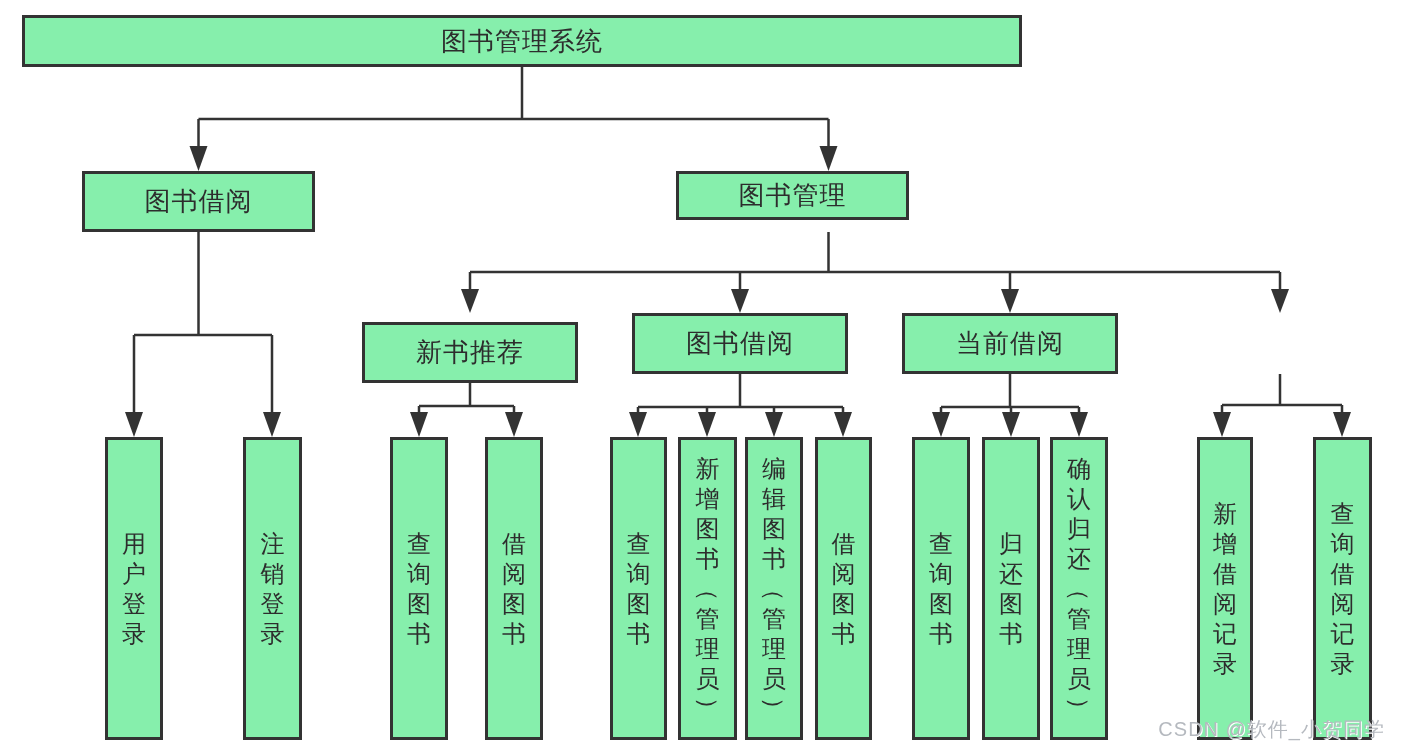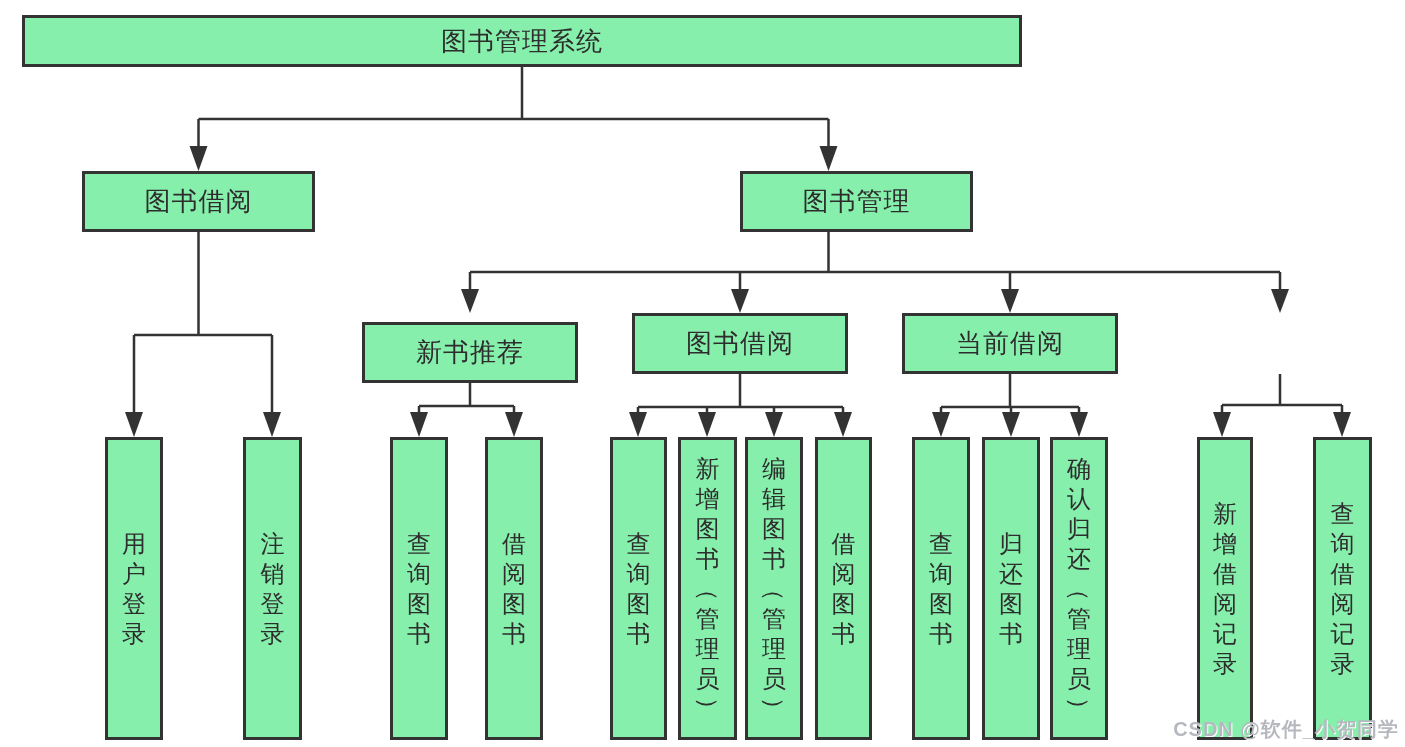--- a/index.html
+++ b/index.html
@@ -15,24 +15,23 @@
     font-size:26px;letter-spacing:1px;white-space:nowrap;
   }
   .root{border-width:3px;font-size:26px;}
   .leaf{
     flex-direction:column;justify-content:center;gap:6px;
     font-size:24px;letter-spacing:0;
   }
   .leaf span{display:block;line-height:1;}
   .leaf span.rot{transform:rotate(90deg);}
   .watermark{
-    position:absolute;right:6px;bottom:4px;
+    position:absolute;right:20px;bottom:4px;
     font-size:20px;color:#b5b9bf;letter-spacing:1px;
     text-shadow:1px 1px 0 #ffffff;
-    font-weight:bold;
   }
 </style>
 </head>
 <body>
 
 <div class="canvas">
 
   <svg class="wires" viewBox="0 0 1405 747" xmlns="http://www.w3.org/2000/svg">
     <g stroke="#333333" stroke-width="2.5" fill="none">
 
@@ -69,21 +68,21 @@
       <polygon points="1002,412 1020,412 1011,437"></polygon>
       <polygon points="1070,412 1088,412 1079,437"></polygon>
       <polygon points="1213,412 1231,412 1222,437"></polygon>
       <polygon points="1333,412 1351,412 1342,437"></polygon>
     </g>
   </svg>
 
   <div class="box root" style="left:22px;top:15px;width:1000px;height:52px">图书管理系统</div>
 
   <div class="box" style="left:82px;top:171px;width:233px;height:61px">图书借阅</div>
-  <div class="box" style="left:740px;top:171px;width:233px;height:61px">图书管理</div>
+  <div class="box" style="left:676px;top:171px;width:233px;height:49px">图书管理</div>
 
   <div class="box" style="left:362px;top:322px;width:216px;height:61px">新书推荐</div>
   <div class="box" style="left:632px;top:313px;width:216px;height:61px">图书借阅</div>
   <div class="box" style="left:902px;top:313px;width:216px;height:61px">当前借阅</div>
 
   <div class="box leaf" style="left:105px;top:437px;width:58px;height:303px">
       <span>用</span>
       <span>户</span>
       <span>登</span>
       <span>录</span>

